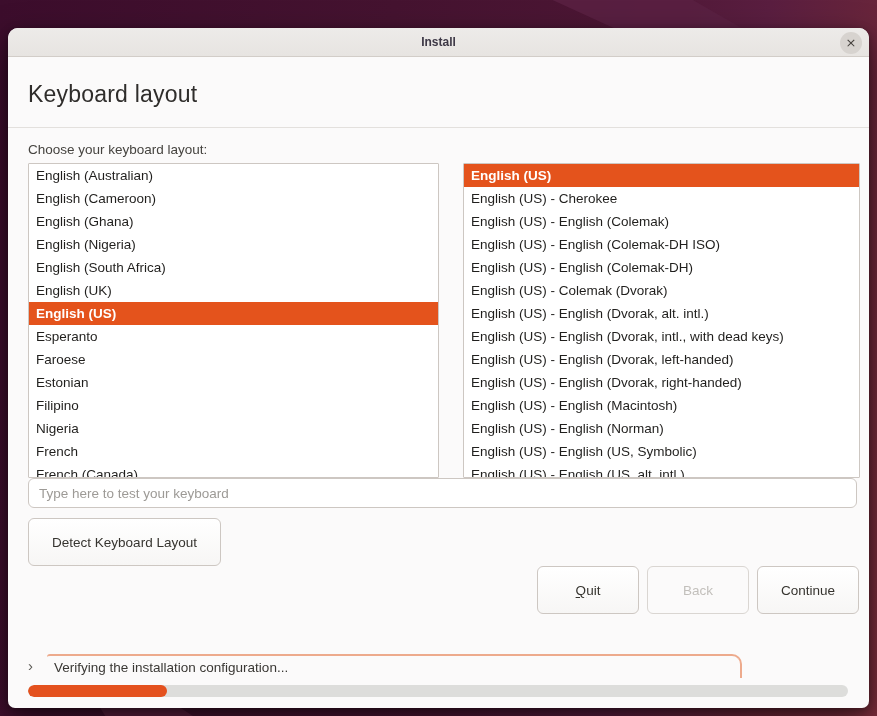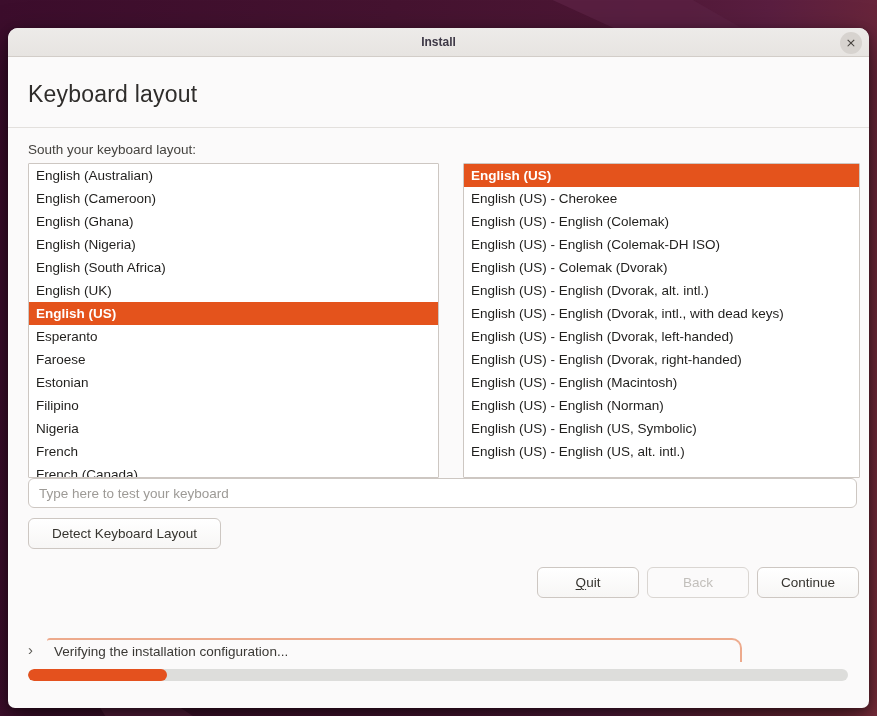--- a/index.html
+++ b/index.html
@@ -94,31 +94,31 @@
     height: 30px;
     border: 1px solid #cdc7c2; border-radius: 6px;
     background: #ffffff; padding: 0 10px;
     font-size: 13.5px; color: #2e2c2a;
     font-family: "Liberation Sans", sans-serif;
     outline: none;
   }
   .test-input::placeholder { color: #9d9a96; }
 
   .btn {
-    height: 31px; border: 1px solid #cdc7c2; border-radius: 6px;
+    height: 48px; border: 1px solid #cdc7c2; border-radius: 6px;
     background: linear-gradient(#ffffff, #f7f6f5);
     font-size: 13.5px; color: #36342f;
     font-family: "Liberation Sans", sans-serif;
     cursor: pointer; padding: 0 18px;
   }
   .detect-btn { margin-top: 10px; width: 193px; }
 
   .action-row {
     display: flex; justify-content: flex-end; gap: 8px;
-    margin-top: 18px; padding-right: 1px;
+    padding-right: 1px;
   }
   .action-row .btn { width: 102px; padding: 0; }
   .btn.disabled {
     color: #c2bfbb; border-color: #dad6d2;
     background: #fbfafa; cursor: default;
   }
   .mnemonic { text-decoration: underline; text-underline-offset: 2px; }
 
   .status-row {
     display: flex; align-items: flex-start;
@@ -162,21 +162,21 @@
     <span class="title">Install</span>
     <button class="close-btn">×</button>
   </div>
 
   <div class="heading-block">
     <div class="page-heading">Keyboard layout</div>
   </div>
   <div class="separator"></div>
 
   <div class="body-area">
-    <div class="choose-label">South your keyboard layout:</div>
+    <div class="choose-label">Choose your keyboard layout:</div>
 
     <div class="lists">
       <div class="list left">
           <div class="row">English (Australian)</div>
           <div class="row">English (Cameroon)</div>
           <div class="row">English (Ghana)</div>
           <div class="row">English (Nigeria)</div>
           <div class="row">English (South Africa)</div>
           <div class="row">English (UK)</div>
           <div class="row selected">English (US)</div>
@@ -186,20 +186,21 @@
           <div class="row">Filipino</div>
           <div class="row">Nigeria</div>
           <div class="row">French</div>
           <div class="row">French (Canada)</div>
         </div>
       <div class="list right">
           <div class="row selected">English (US)</div>
           <div class="row">English (US) - Cherokee</div>
           <div class="row">English (US) - English (Colemak)</div>
           <div class="row">English (US) - English (Colemak-DH ISO)</div>
+          <div class="row">English (US) - English (Colemak-DH)</div>
           <div class="row">English (US) - Colemak (Dvorak)</div>
           <div class="row">English (US) - English (Dvorak, alt. intl.)</div>
           <div class="row">English (US) - English (Dvorak, intl., with dead keys)</div>
           <div class="row">English (US) - English (Dvorak, left-handed)</div>
           <div class="row">English (US) - English (Dvorak, right-handed)</div>
           <div class="row">English (US) - English (Macintosh)</div>
           <div class="row">English (US) - English (Norman)</div>
           <div class="row">English (US) - English (US, Symbolic)</div>
           <div class="row">English (US) - English (US, alt. intl.)</div>
         </div>

